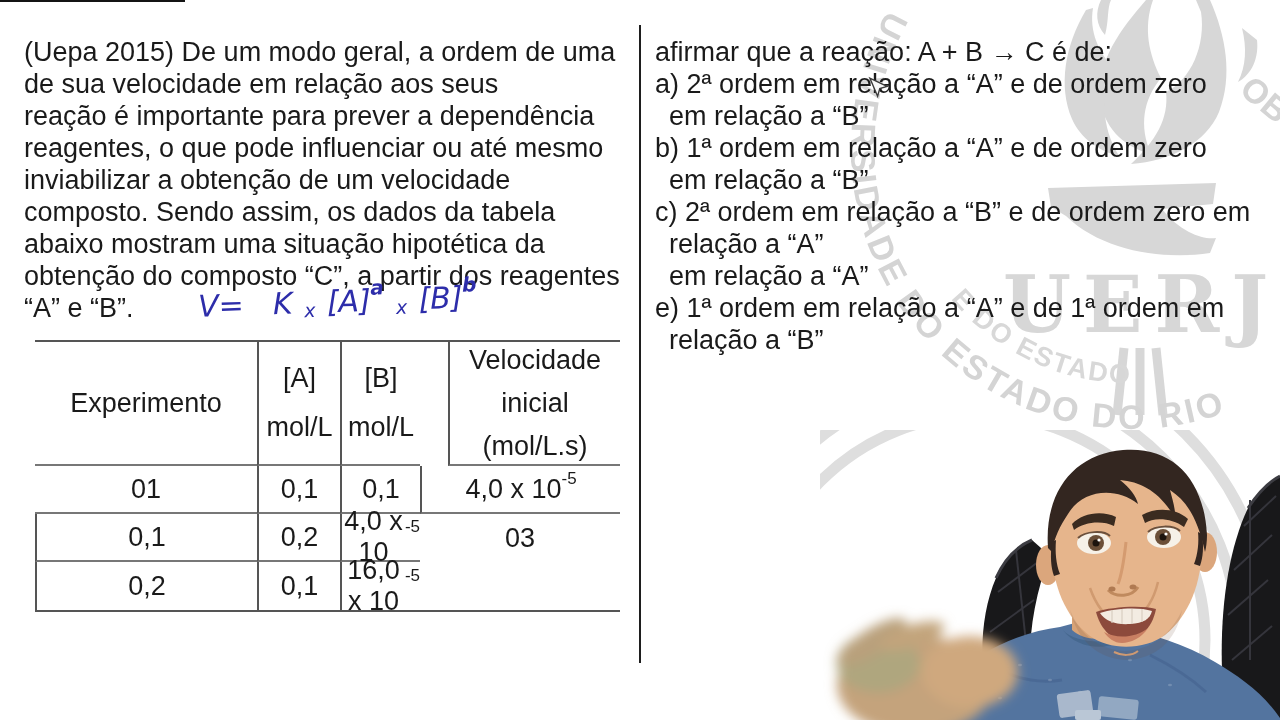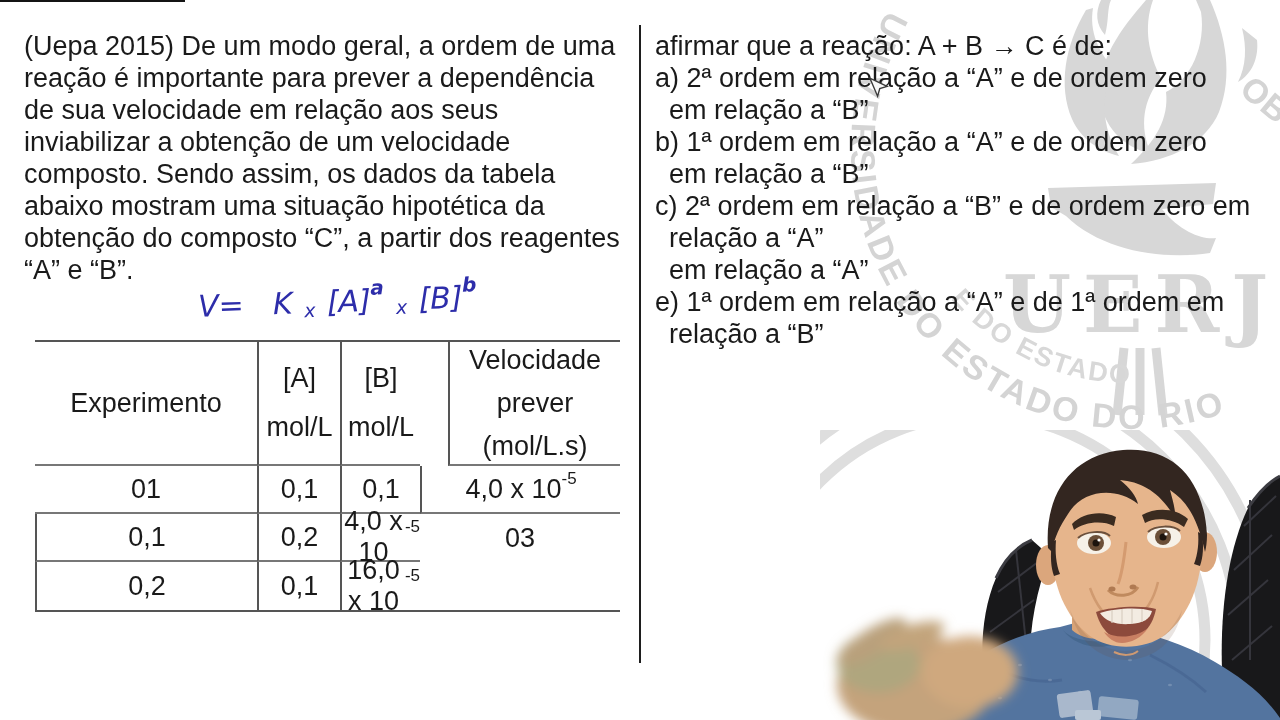--- a/index.html
+++ b/index.html
@@ -1,21 +1,21 @@
 <!DOCTYPE html>
 <html><head>
 <meta charset="utf-8">
 <style>
   html,body{margin:0;padding:0;}
   body{width:1280px;height:720px;position:relative;overflow:hidden;background:#ffffff;
        font-family:"Liberation Sans",sans-serif;color:#1a1a1a;}
   .artifact-top{position:absolute;left:0;top:0;width:185px;height:2px;background:#141414;z-index:4;}
 
   
-  .col{position:absolute;top:30px;font-size:27px;line-height:32px;white-space:nowrap;z-index:2;}
+  .col{position:absolute;top:36px;font-size:27px;line-height:32px;white-space:nowrap;z-index:2;}
   .col-left{left:24px;width:606px;}
   .col-right{left:655px;width:600px;}
   .opt-cont{padding-left:14px;}
 
   
   .formula{position:absolute;left:198px;top:284px;z-index:2;color:#2d2daa;
            font-family:"DejaVu Sans",sans-serif;font-style:italic;font-size:30px;
            transform:rotate(-2deg);white-space:nowrap;}
   .formula .xsmall{font-size:19px;position:relative;top:4px;padding:0 2px;}
   .formula .exp{font-size:20px;position:relative;top:-16px;font-weight:bold;}
@@ -70,22 +70,23 @@
     <textPath href="#ringOuter">UNIVERSIDADE DO ESTADO DO RIO</textPath>
   </text>
   <text font-size="27" font-weight="bold" letter-spacing="2" fill="#d8d8d8">
     <textPath href="#ringInner" startOffset="40">E DO ESTADO</textPath>
   </text>
   <text x="1238" y="92" font-size="34" font-weight="bold" fill="#d4d4d4" transform="rotate(40 1238 92)">OB</text>
 </svg>
 
 <div class="col col-left">
   <div>(Uepa 2015) De um modo geral, a ordem de uma</div>
+  <div>de sua velocidade em relação aos seus</div>
   <div>reação é importante para prever a dependência</div>
-  <div>de sua velocidade em relação aos seus</div>
+  <div>reagentes, o que pode influenciar ou até mesmo</div>
   <div>inviabilizar a obtenção de um velocidade</div>
   <div>composto. Sendo assim, os dados da tabela</div>
   <div>abaixo mostram uma situação hipotética da</div>
   <div>obtenção do composto “C”, a partir dos reagentes</div>
   <div>“A” e “B”.</div>
 </div>
 
 <div class="formula">
   <span>V=</span>
   <span class="gap"></span>
@@ -106,21 +107,21 @@
   </div>
   <div class="cell hline vline hdr-two">
     <div>
         <div>[B]</div>
         <div>mol/L</div>
       </div>
   </div>
   <div class="cell hline vline hdr-three">
     <div>
         <div>Velocidade</div>
-        <div>prever</div>
+        <div>inicial</div>
         <div>(mol/L.s)</div>
       </div>
   </div>
 
   <div class="cell hline">01</div>
   <div class="cell hline vline">0,1</div>
   <div class="cell hline vline">0,1</div>
   <div class="cell hline vline">
     <span>4,0 x 10</span>
       <span class="sup">-5</span>

